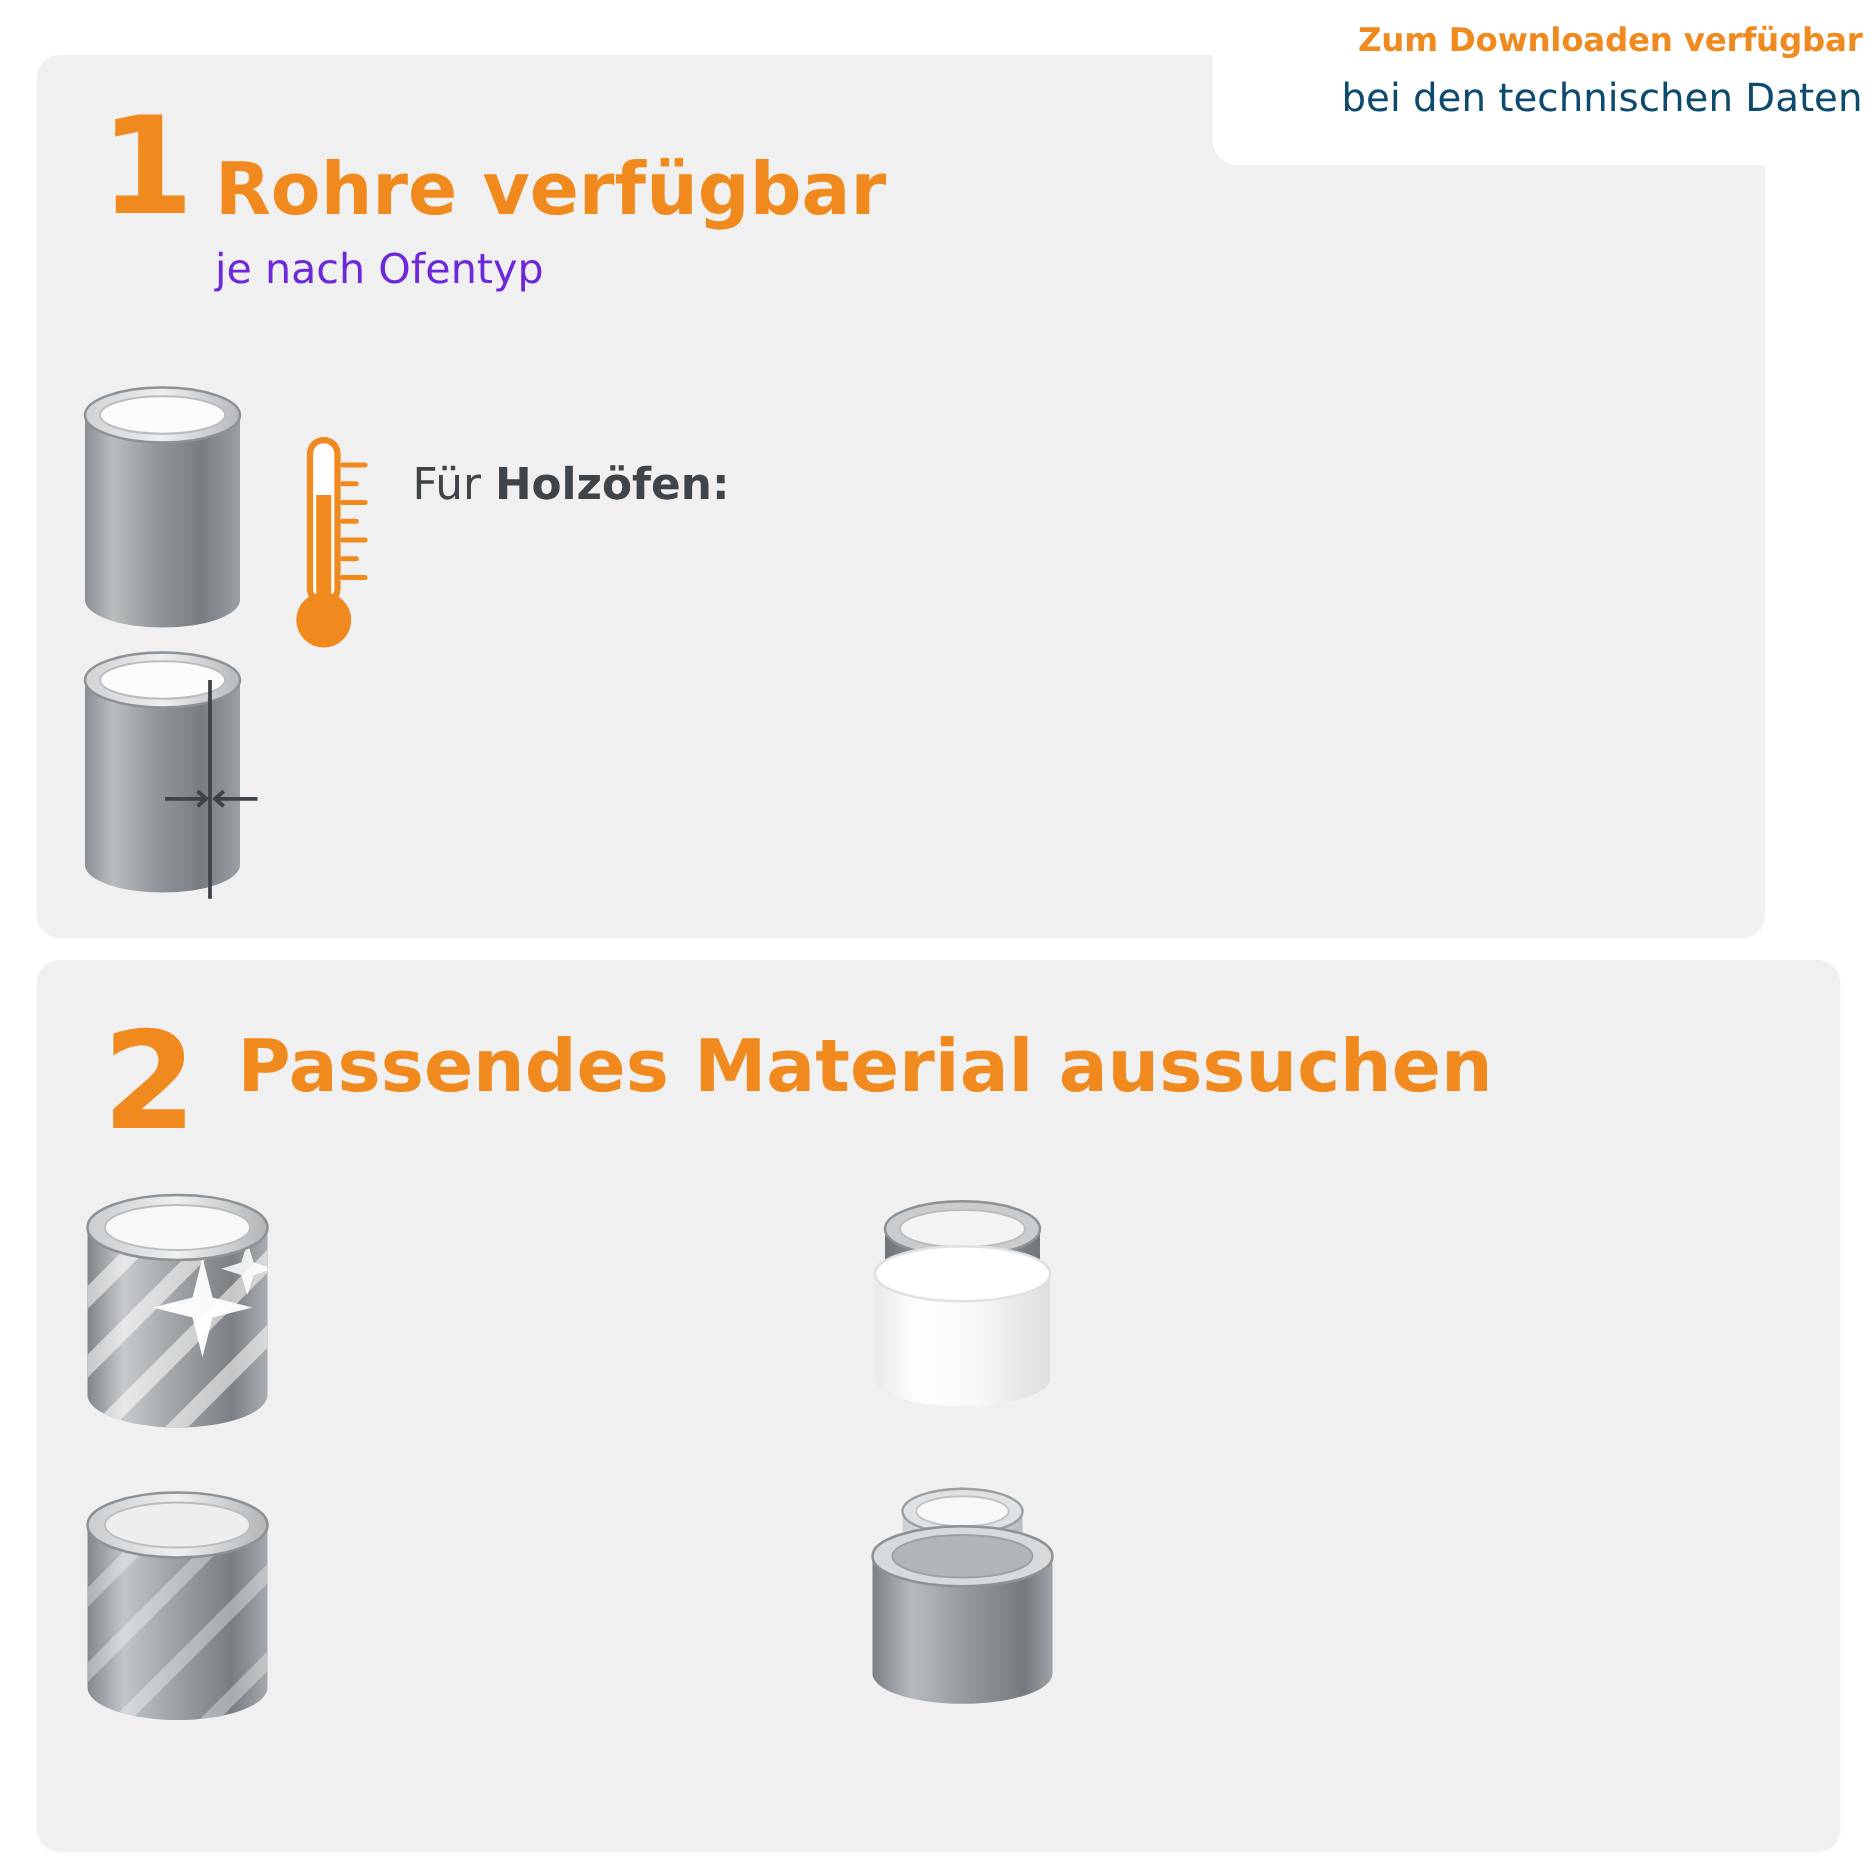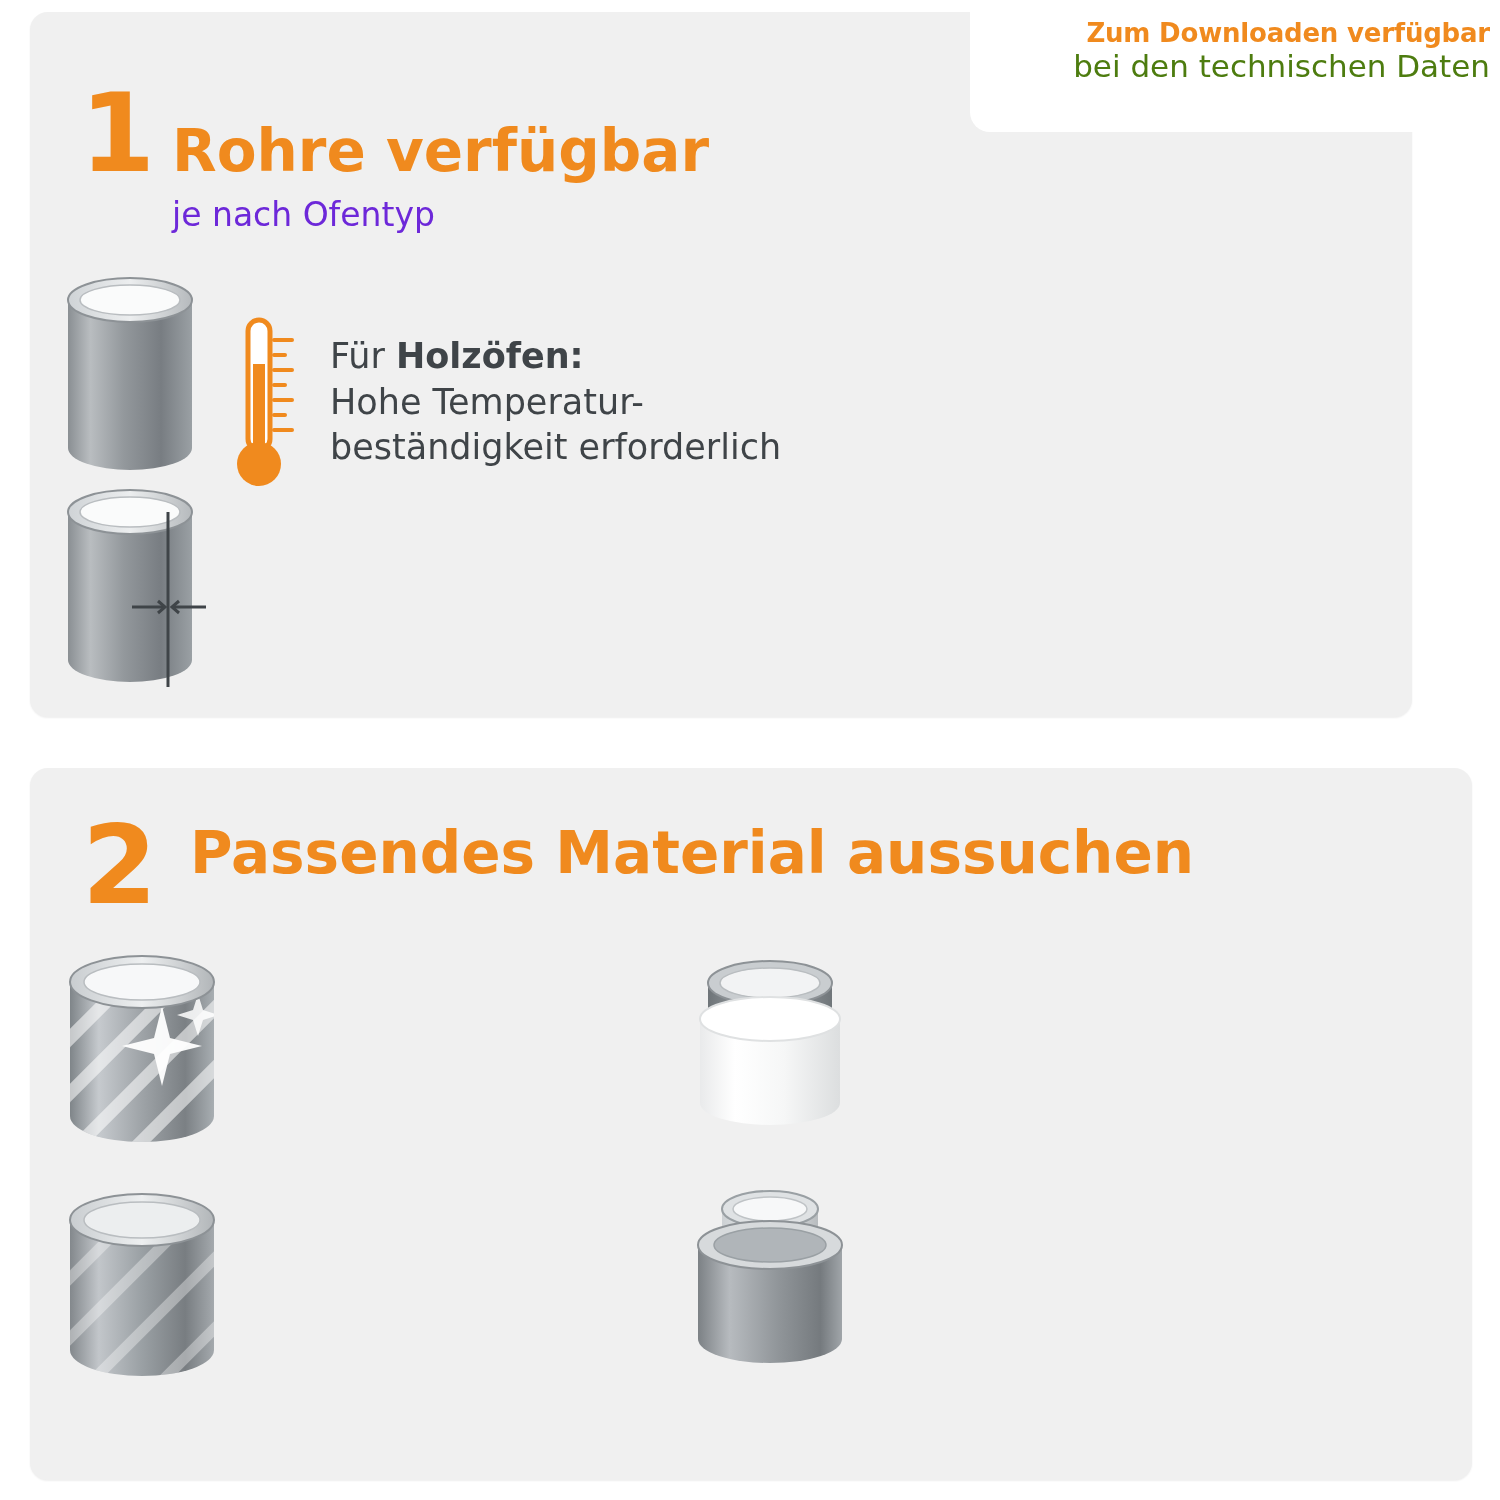--- a/index.html
+++ b/index.html
@@ -22,21 +22,21 @@
 
   
   .card {
     position: absolute;
     background: #f0f0f0;
     border-radius: 18px;
     box-shadow: 0 1px 2px rgba(0,0,0,0.07);
   }
   #card-1 {
     left: 30px;
-    top: 12px;
+    top: 44px;
     width: 1382px;
     height: 705px;
     text-decoration: underline;
   }
   #card-2 {
     left: 30px;
     top: 768px;
     width: 1442px;
     height: 712px;
   }
@@ -56,23 +56,23 @@
     text-align: right;
   }
   .download-badge .line1 {
     color: #f08a1e;
     font-weight: bold;
     font-size: 26px;
     letter-spacing: -0.2px;
     white-space: nowrap;
   }
   .download-badge .line2 {
-    color: #4d7c0f;
+    color: #0c4a6e;
     font-size: 31px;
-    margin-top: 0;
+    margin-top: 13px;
     white-space: nowrap;
   }
 
   
   .step-num {
     position: absolute;
     color: #f08a1e;
     font-weight: bold;
     line-height: 1;
   }
@@ -155,21 +155,20 @@
         <line x1="44" y1="58" x2="62" y2="58"></line>
         <line x1="44" y1="73" x2="55" y2="73"></line>
         <line x1="44" y1="88" x2="62" y2="88"></line>
         <line x1="44" y1="103" x2="55" y2="103"></line>
         <line x1="44" y1="118" x2="62" y2="118"></line>
       </g>
     </svg>
 
     <div class="txt-block" id="t1">
       <span class="hdr">Für <b>Holzöfen:</b></span>
-      <span class="body">Hohe Temperatur-<br>beständigkeit erforderlich</span>
     </div>
 
     <svg class="pipe" style="left:30px; top:470px;" width="200" height="215" viewBox="0 0 200 215">
       <defs>
         <linearGradient id="g-steel2" x1="0" y1="0" x2="1" y2="0">
           <stop offset="0%" stop-color="#8a8f93"></stop>
           <stop offset="18%" stop-color="#b9bdc0"></stop>
           <stop offset="45%" stop-color="#93989c"></stop>
           <stop offset="75%" stop-color="#787d82"></stop>
           <stop offset="100%" stop-color="#9aa0a4"></stop>

